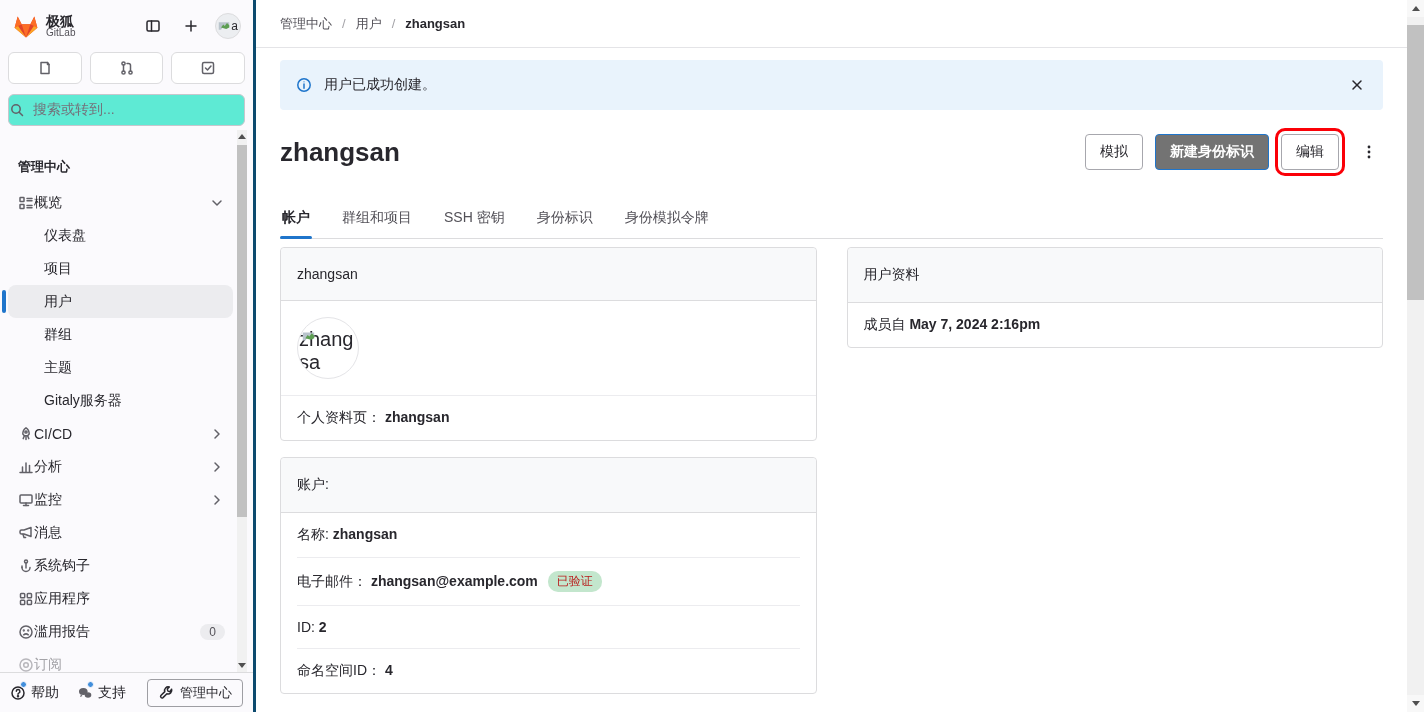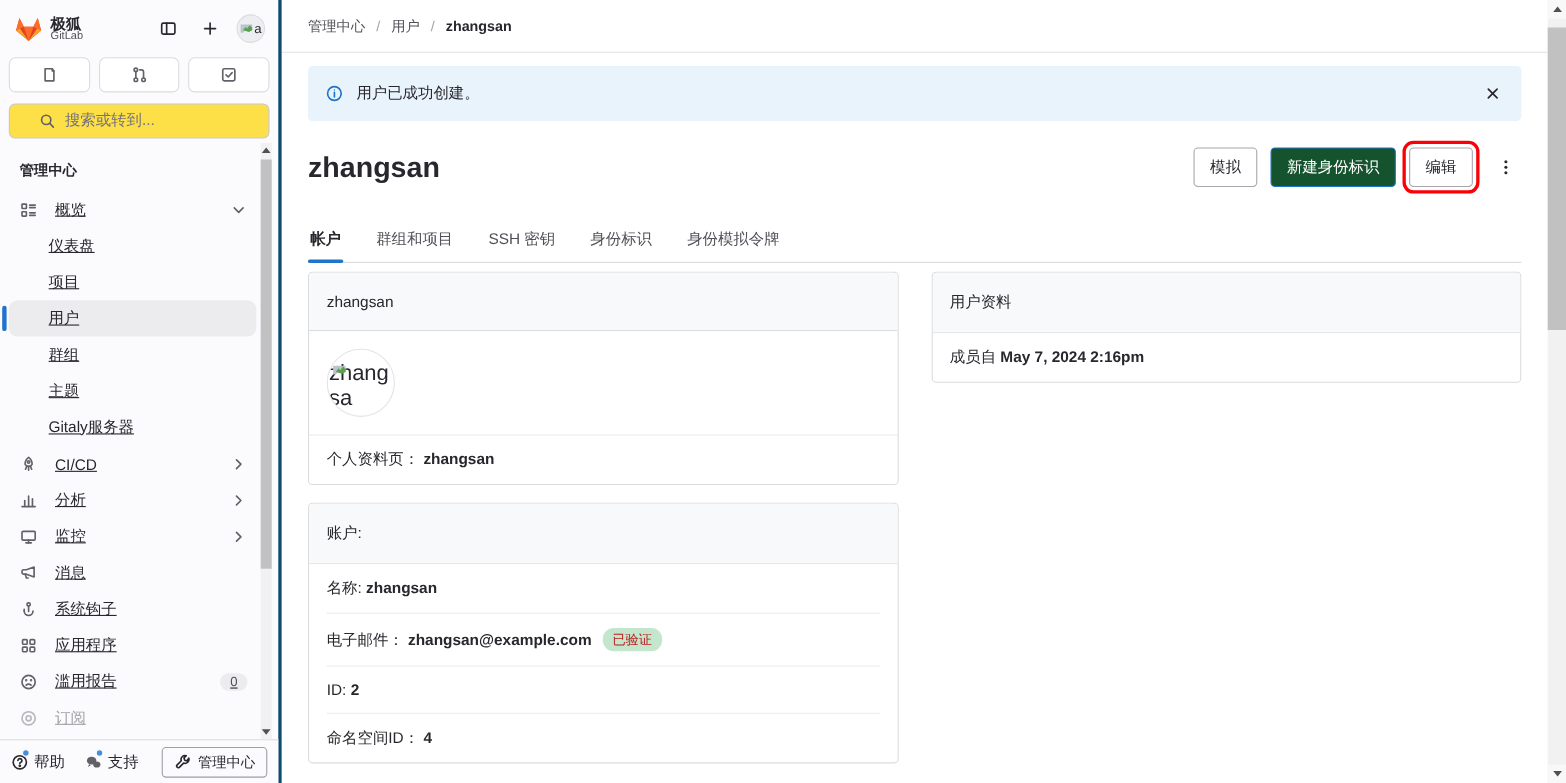--- a/index.html
+++ b/index.html
@@ -18,26 +18,26 @@
   .logo { display:flex; align-items:center; gap:6px; cursor:pointer; }
   .logo-fox { width:28px; height:28px; }
   .brand-txt { line-height:1; }
   .brand-name { font-size:14px; font-weight:bold; color:#28272d; }
   .brand-sub { font-size:10px; color:#535158; }
   .sb-head .spacer { flex:1; }
   .icon-btn { width:28px; height:28px; display:flex; align-items:center; justify-content:center; border-radius:4px; cursor:pointer; background:transparent; border:none; }
   .avatar-sm { width:26px; height:26px; border-radius:50%; background:#eceef1; border:1px solid #dcdcde; display:flex; align-items:center; justify-content:center; gap:1px; font-size:12px; color:#28272d; overflow:hidden; cursor:pointer; }
   .shortcut-row { display:flex; gap:8px; padding:4px 8px 0 8px; }
   .shortcut { flex:1; height:32px; background:#fff; border:1px solid #dcdcde; border-radius:6px; display:flex; align-items:center; justify-content:center; cursor:pointer; }
-  .searchbox { margin:10px 8px 6px 8px; height:32px; background:#fde047; border:1px solid #c7c7cd; border-radius:6px; display:flex; align-items:center; gap:8px; padding:0 26px; color:#74717a; cursor:text; }
+  .searchbox { margin:10px 8px 18px 8px; height:32px; background:#5eead4; border:1px solid #c7c7cd; border-radius:6px; display:flex; align-items:center; gap:8px; padding:0 0; color:#74717a; cursor:text; }
   .searchbox span { font-size:14px; }
 
   .sb-scroll { flex:1; position:relative; overflow:hidden; padding:8px 20px 0 8px; }
   .sb-section-title { font-size:13px; font-weight:bold; color:#28272d; padding:6px 8px 10px 10px; }
-  .nav-item { position:relative; display:flex; align-items:center; gap:16px; height:33px; padding:0 8px 0 10px; border-radius:8px; color:#28272d; cursor:pointer;text-decoration:underline; }
+  .nav-item { position:relative; display:flex; align-items:center; gap:0; height:33px; padding:0 8px 0 10px; border-radius:8px; color:#28272d; cursor:pointer; }
   .nav-item .lbl { flex:1; white-space:nowrap; overflow:hidden; }
   .nav-item .chev { margin-left:auto; }
   .nav-sub { padding-left:36px; }
   .nav-item.active { background:#ececef; }
   .active-bar { position:absolute; left:-6px; top:5px; width:4px; height:23px; border-radius:3px; background:#1f75cb; }
   .nav-badge { background:#ececef; color:#535158; border-radius:10px; font-size:12px; padding:1px 9px; margin-left:auto; }
   .nav-item.dim { color:#a4a3a8; }
   .nav-item.dim svg { stroke:#b8b7bc; }
 
   
@@ -61,21 +61,21 @@
 
   .content { padding:0 24px; }
   .alert { margin-top:12px; background:#e9f3fc; border-radius:4px; display:flex; align-items:center; gap:12px; padding:15px 16px; }
   .alert .msg { flex:1; color:#28272d; }
   .alert .close-btn { background:none; border:none; cursor:pointer; display:flex; padding:2px; }
 
   .title-row { display:flex; align-items:center; margin-top:24px; }
   h1.page-title { font-size:26px; font-weight:bold; color:#28272d; }
   .title-actions { margin-left:auto; display:flex; align-items:center; gap:12px; }
   .btn { height:36px; padding:0 14px; border-radius:4px; border:1px solid #a7a7ad; background:#fff; color:#28272d; font-size:14px; cursor:pointer; font-family:inherit; }
-  .btn.primary { background:#14532d; border-color:#1f75cb; color:#fff; }
+  .btn.primary { background:#737373; border-color:#1f75cb; color:#fff;font-weight:bold; }
   .btn.highlighted { outline:3px solid #fb0007; outline-offset:3px; }
   .kebab-btn { background:none; border:none; cursor:pointer; padding:4px 6px; margin-left:4px; display:flex; }
 
   .tabs { display:flex; gap:28px; margin-top:31px; border-bottom:1px solid #dcdcde; }
   .tab { padding:8px 2px 11px 2px; color:#535158; cursor:pointer; position:relative; }
   .tab.active { color:#28272d; font-weight:bold; }
   .tab.active::after { content:""; position:absolute; left:0; right:0; bottom:-1px; height:3px; background:#1f75cb; border-radius:2px; }
 
   .grid { display:grid; grid-template-columns:1fr 1fr; gap:30px; margin-top:8px; align-items:start; }
   .card { border:1px solid #dcdcde; border-radius:4px; background:#fff; }

